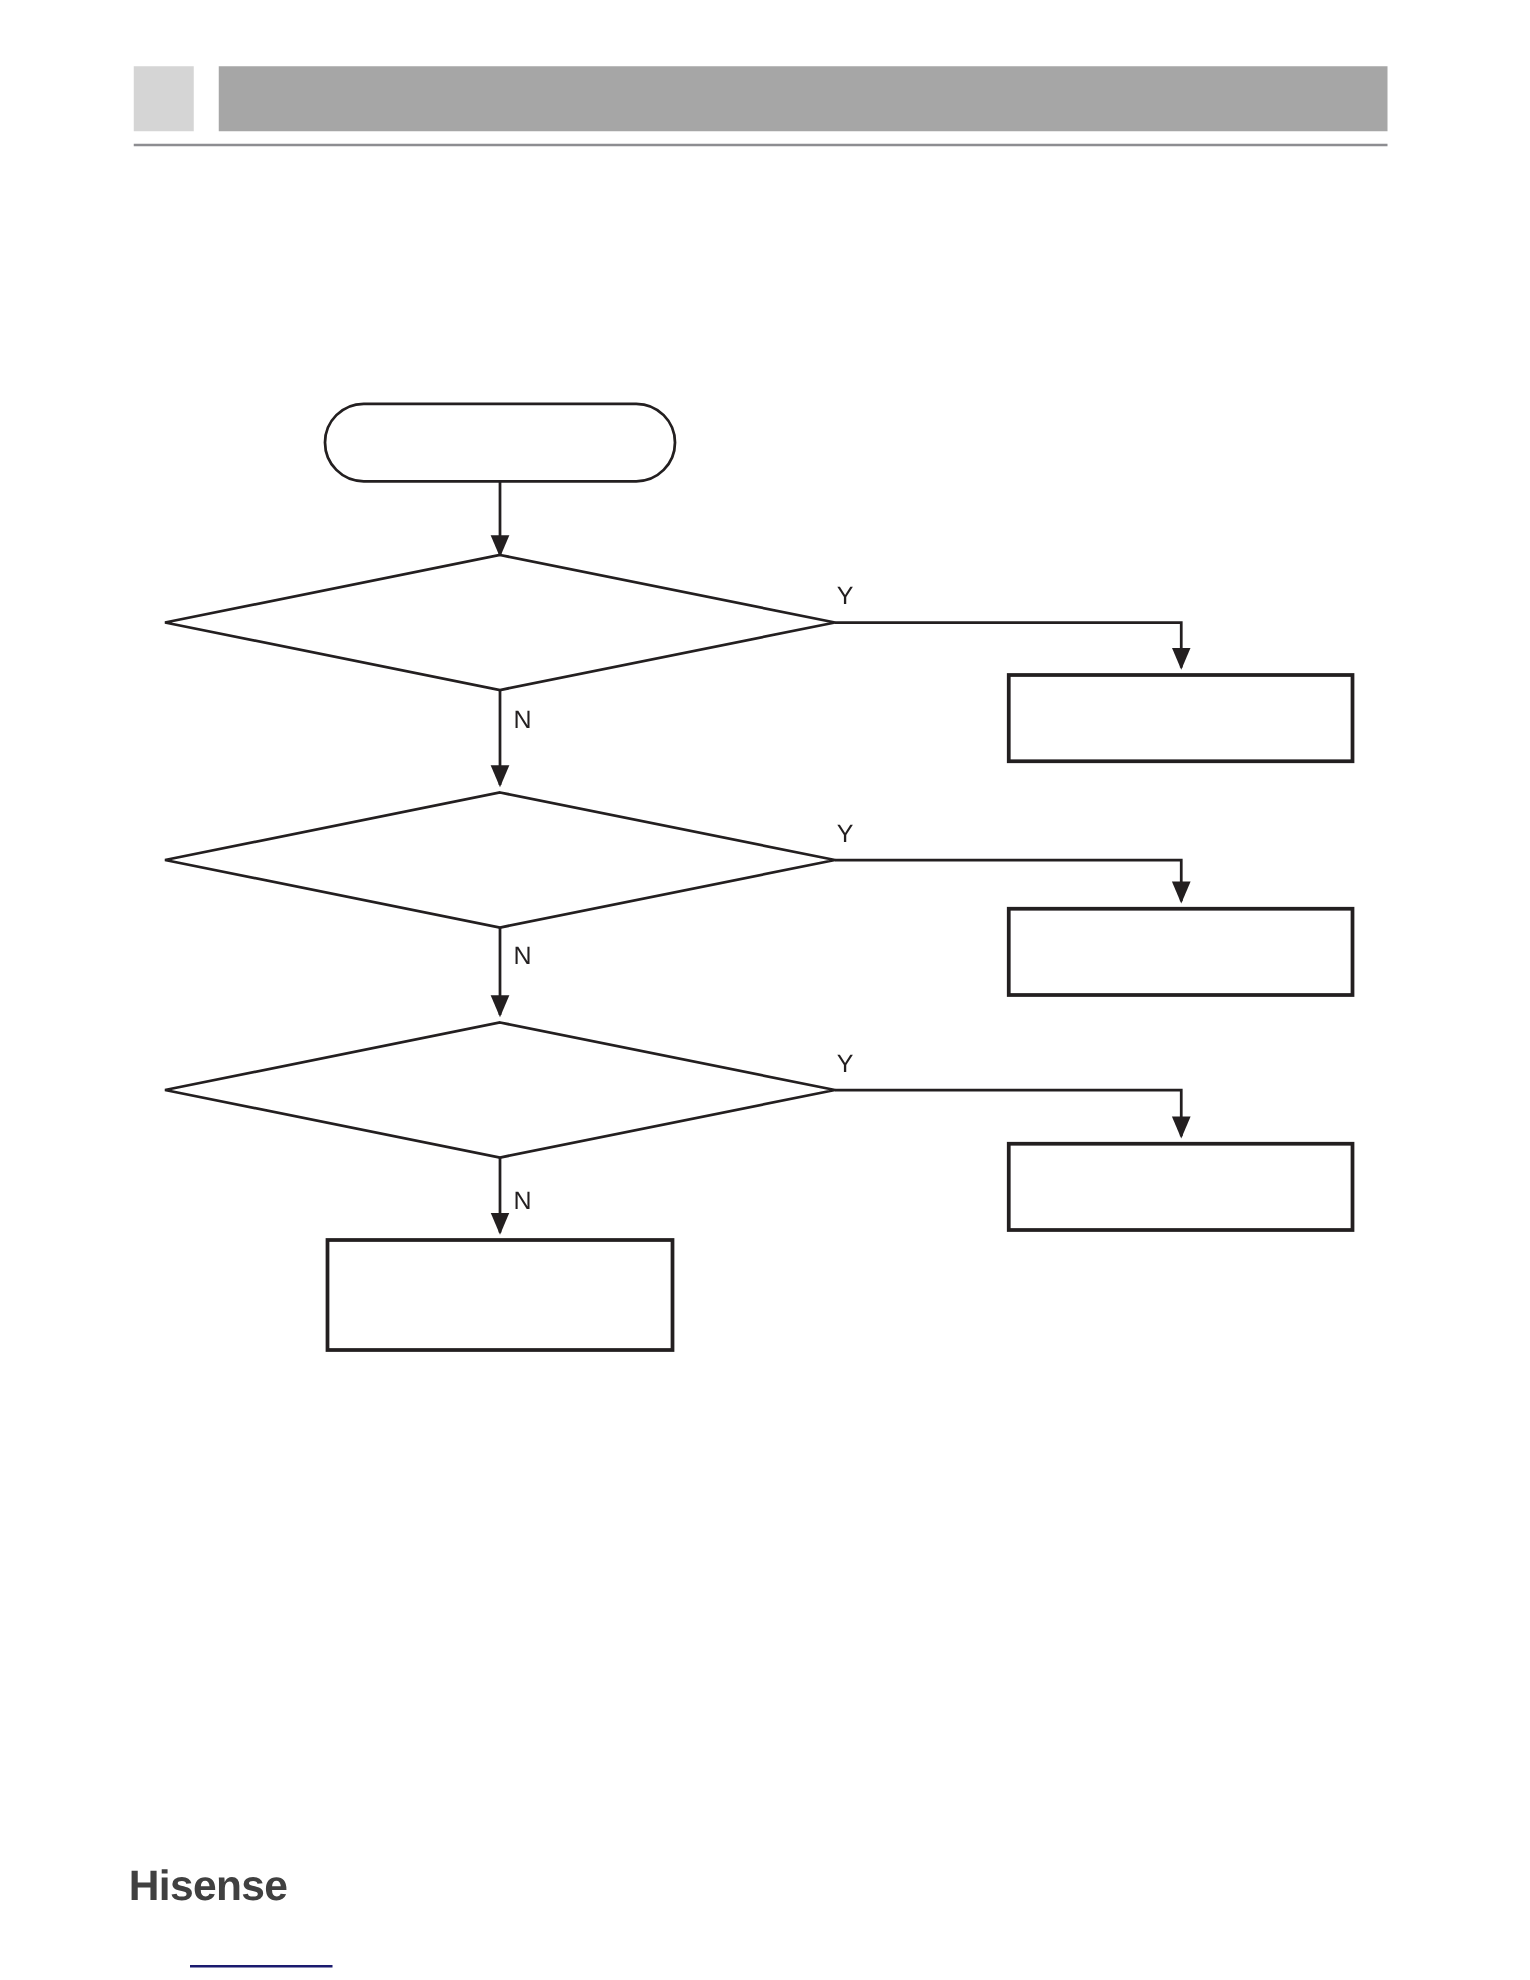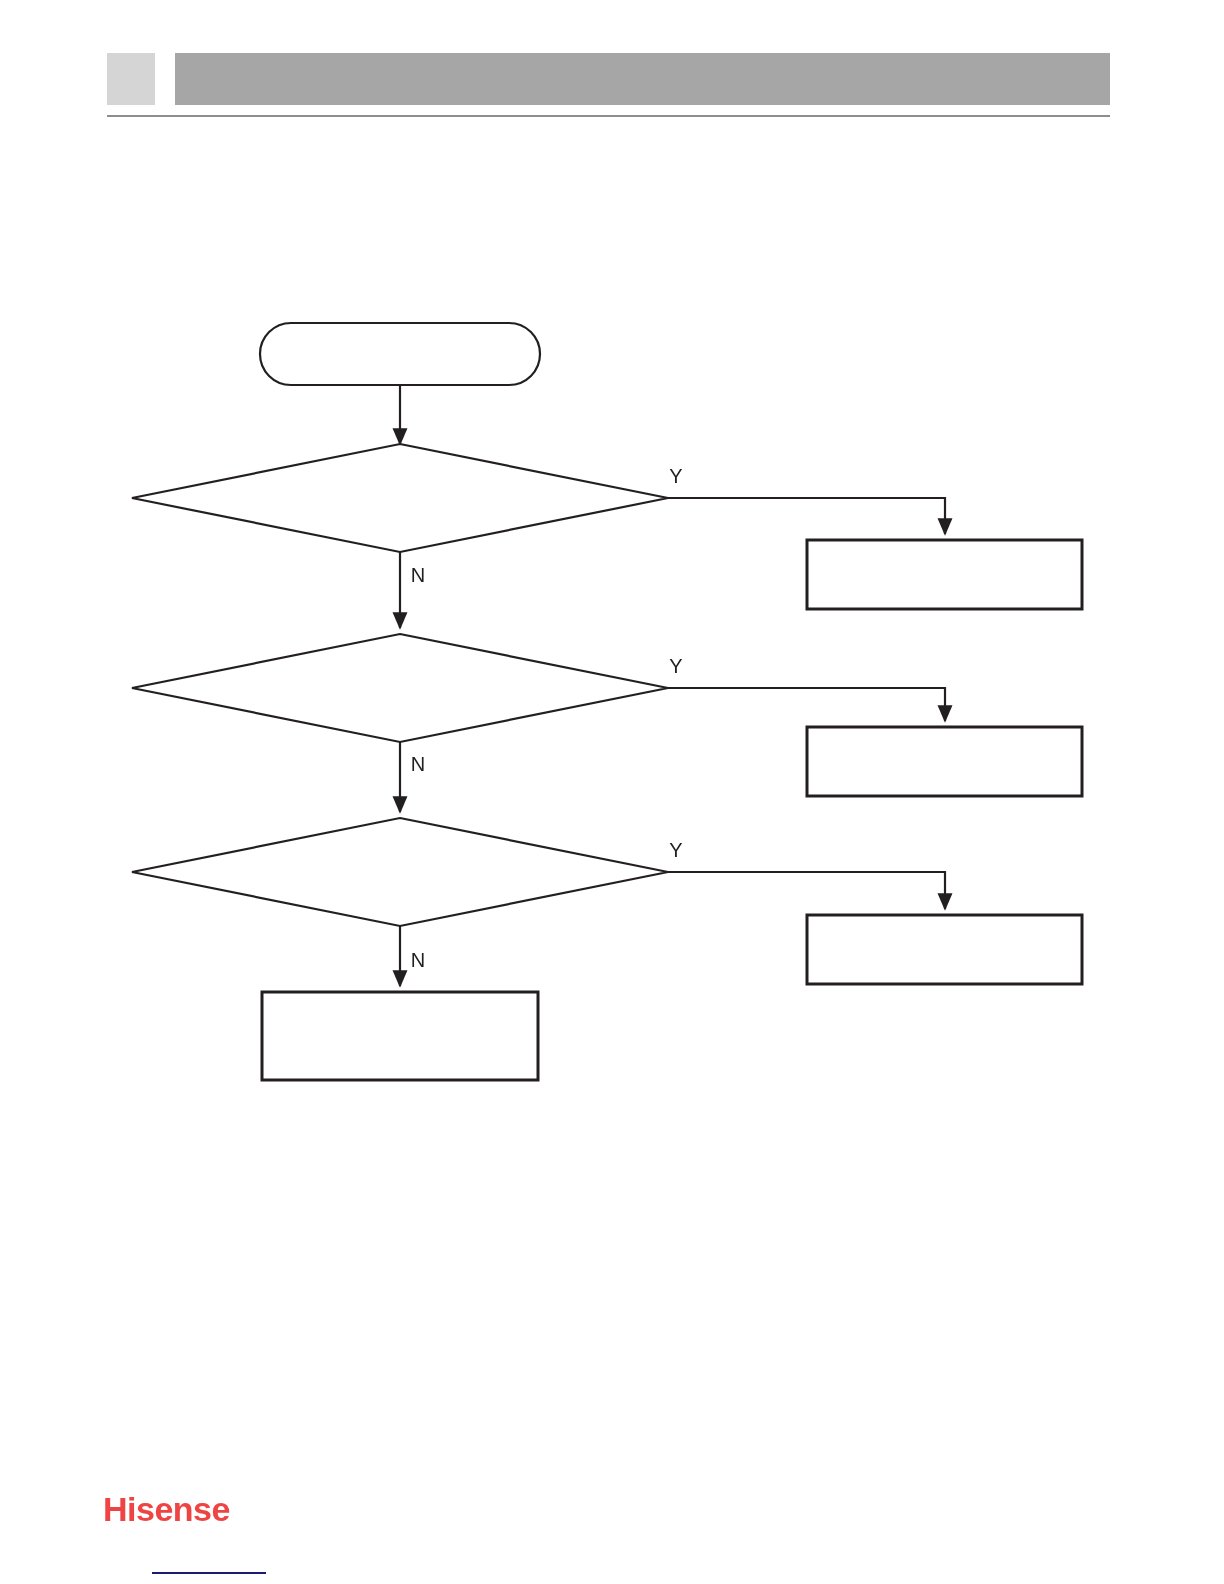--- a/index.html
+++ b/index.html
@@ -114,21 +114,21 @@
     fill: none;
   }
 
   
   #footer-logo {
     position: absolute;
     left: 103px;
     top: 1490px;
     font-size: 34px;
     font-weight: bold;
-    color: #ef4444;
+    color: #404040;
     letter-spacing: -0.5px;
     font-family: "Liberation Sans", sans-serif;
   }
   #footer-rule {
     position: absolute;
     left: 152px;
     top: 1572px;
     width: 114px;
     height: 2px;
     background: #1b1b6f;

